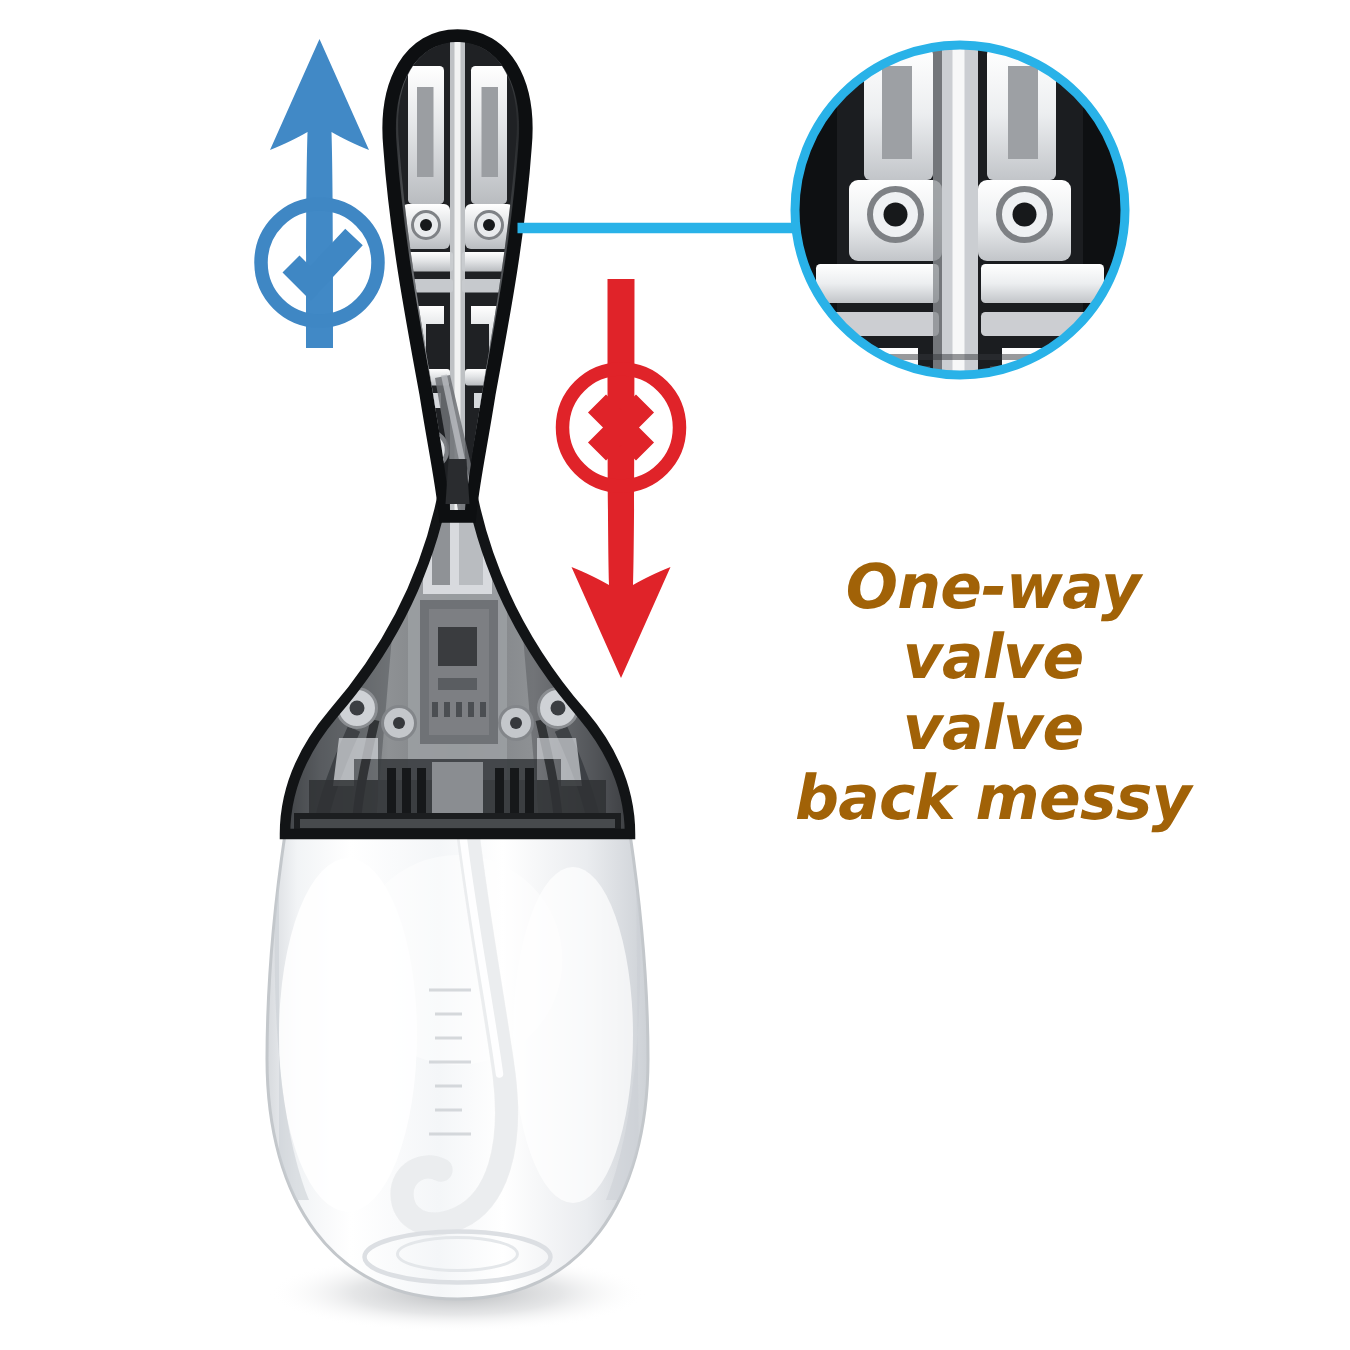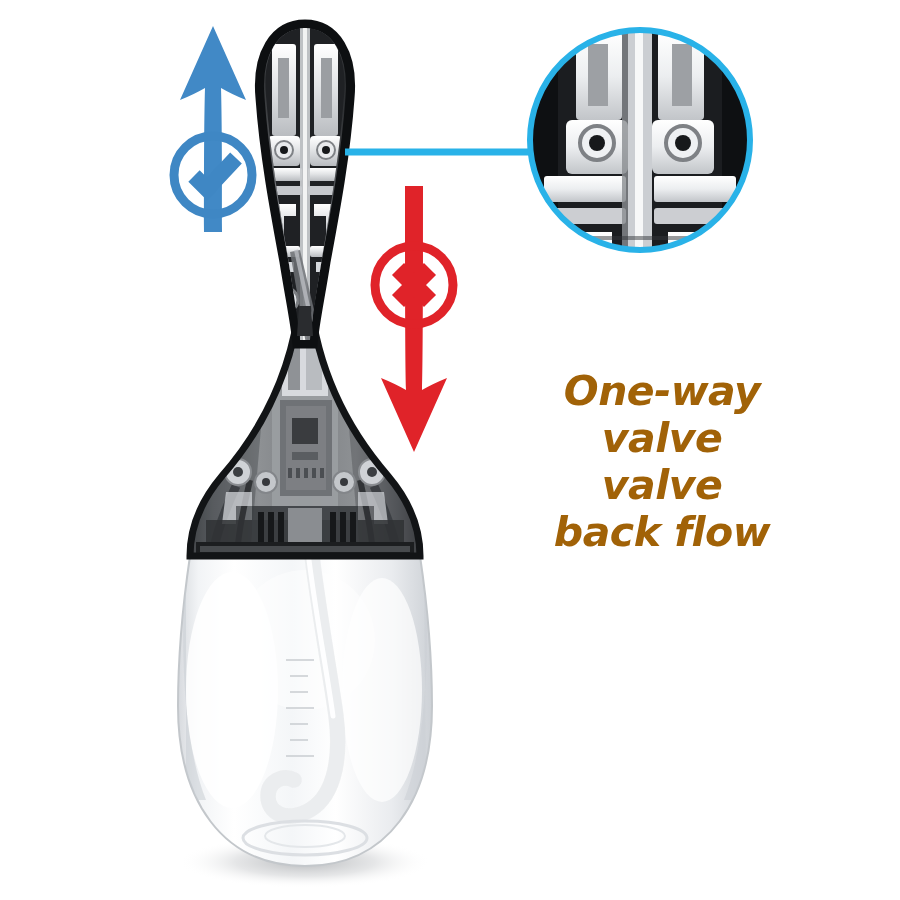--- a/index.html
+++ b/index.html
@@ -372,16 +372,16 @@
       <rect x="660" y="244" width="60" height="10" fill="#4a4d51" opacity="0.6"></rect>
     </g>
 
     <circle cx="640" cy="140" r="110" fill="none" stroke="#29b2e8" stroke-width="6"></circle>
   </svg>
 
   <div id="callout-text">
     <span class="tline">One-way</span>
     <span class="tline">valve</span>
     <span class="tline">valve</span>
-    <span class="tline">back flow</span>
+    <span class="tline">back messy</span>
   </div>
 
 </div>
 
 </body></html>

